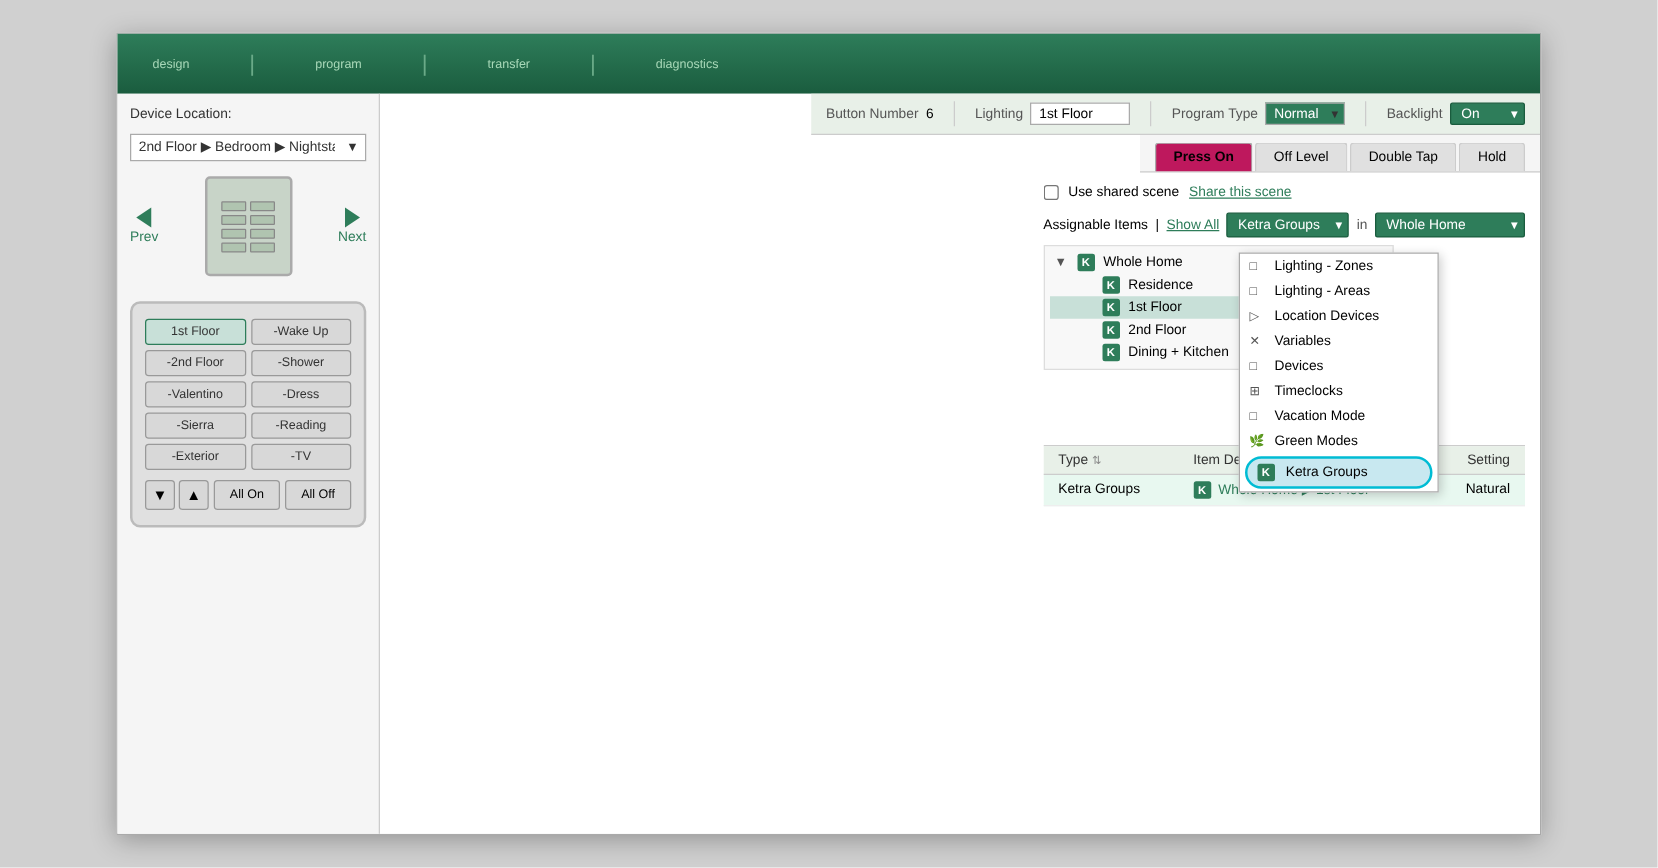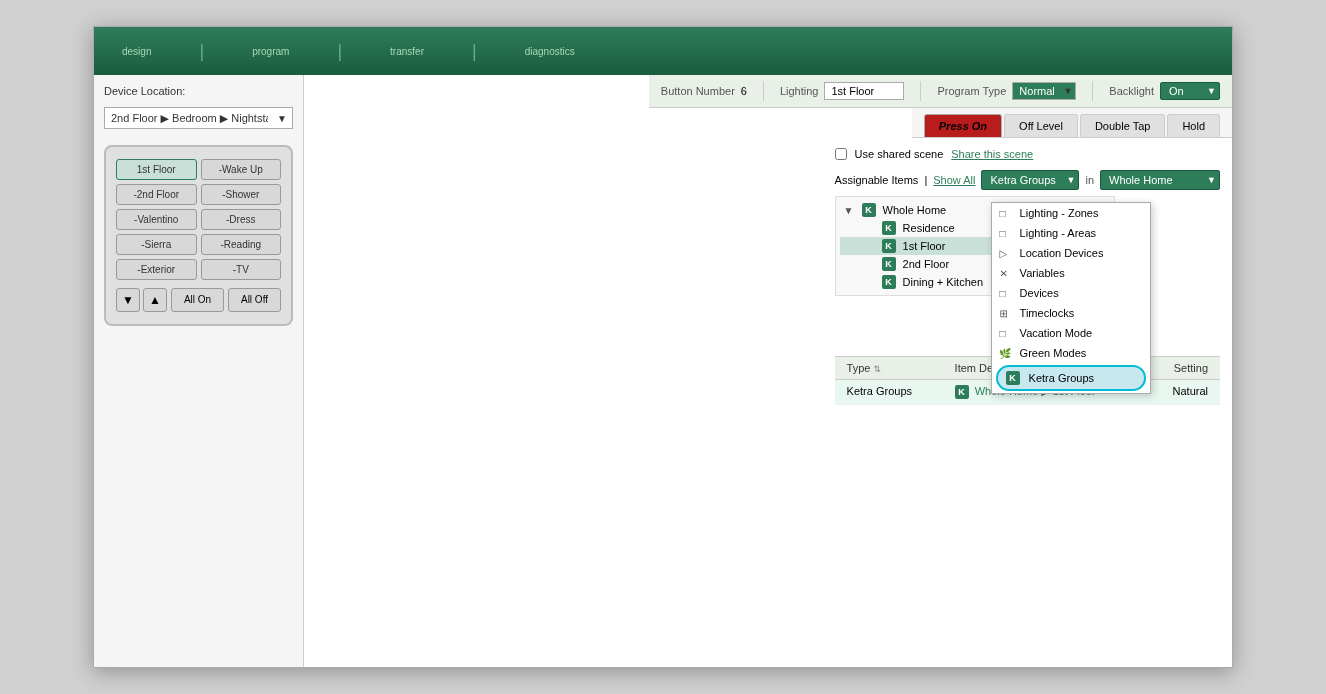--- a/index.html
+++ b/index.html
@@ -320,24 +320,23 @@
     .tab {
       padding: 5px 14px;
       border: 1px solid #ccc;
       border-bottom: none;
       background: #e0e0e0;
       cursor: pointer;
       font-size: 11px;
       border-radius: 3px 3px 0 0;
     }
     .tab.active {
-      background: #b91c1c;
+      background: #be185d;
       border-color: #aaa;
       font-weight: bold;
-      font-style: italic;
     }
     
     .main-content {
       flex: 1;
       padding: 10px 12px;
       position: relative;
       overflow: visible;
     }
     .shared-scene-row {
       display: flex;
@@ -633,20 +632,49 @@
   <div class="content-area">
 
     <div class="left-panel">
       <div class="device-location-label">Device Location:</div>
       <div class="location-select-wrap">
         <select>
           <option value="2nd Floor ▶ Bedroom ▶ Nightstand">2nd Floor ▶ Bedroom ▶ Nightstand</option>
         </select>
       </div>
 
+      <div class="nav-buttons-row">
+        <div class="nav-btn">
+          <div class="nav-triangle left"></div>
+          <span>Prev</span>
+        </div>
+
+        <div class="device-image">
+          <div class="device-btn-row">
+            <div class="device-btn-mini"></div>
+            <div class="device-btn-mini"></div>
+          </div>
+          <div class="device-btn-row">
+            <div class="device-btn-mini"></div>
+            <div class="device-btn-mini"></div>
+          </div>
+          <div class="device-btn-row">
+            <div class="device-btn-mini"></div>
+            <div class="device-btn-mini"></div>
+          </div>
+          <div class="device-btn-row">
+            <div class="device-btn-mini"></div>
+            <div class="device-btn-mini"></div>
+          </div>
+        </div>
+        <div class="nav-btn">
+          <div class="nav-triangle right"></div>
+          <span>Next</span>
+        </div>
+      </div>
 
       <div class="keypad-panel">
         <div class="keypad-buttons-grid">
           <div class="kp-btn active">1st Floor</div>
           <div class="kp-btn">-Wake Up</div>
           <div class="kp-btn">-2nd Floor</div>
           <div class="kp-btn">-Shower</div>
           <div class="kp-btn">-Valentino</div>
           <div class="kp-btn">-Dress</div>
           <div class="kp-btn">-Sierra</div>

